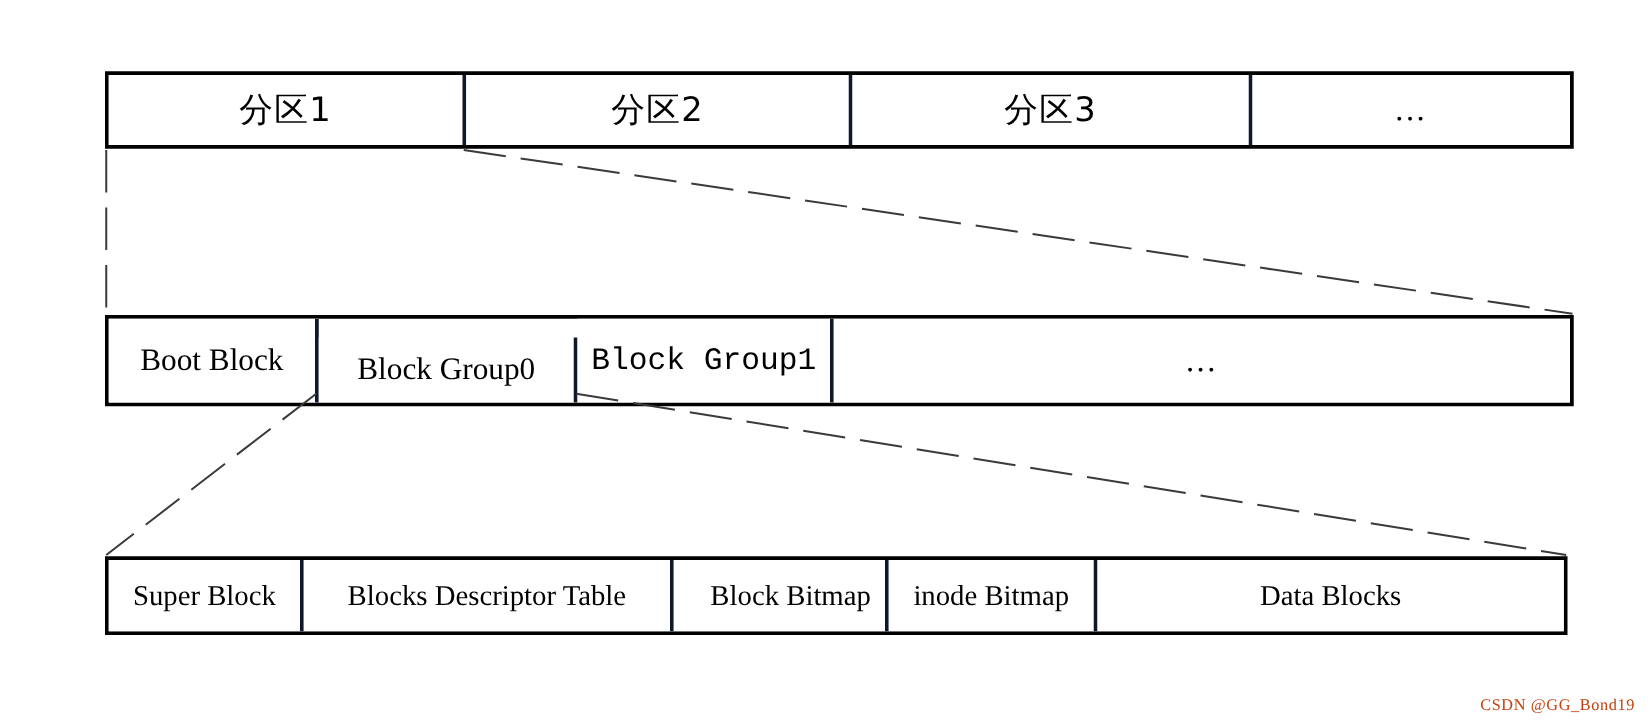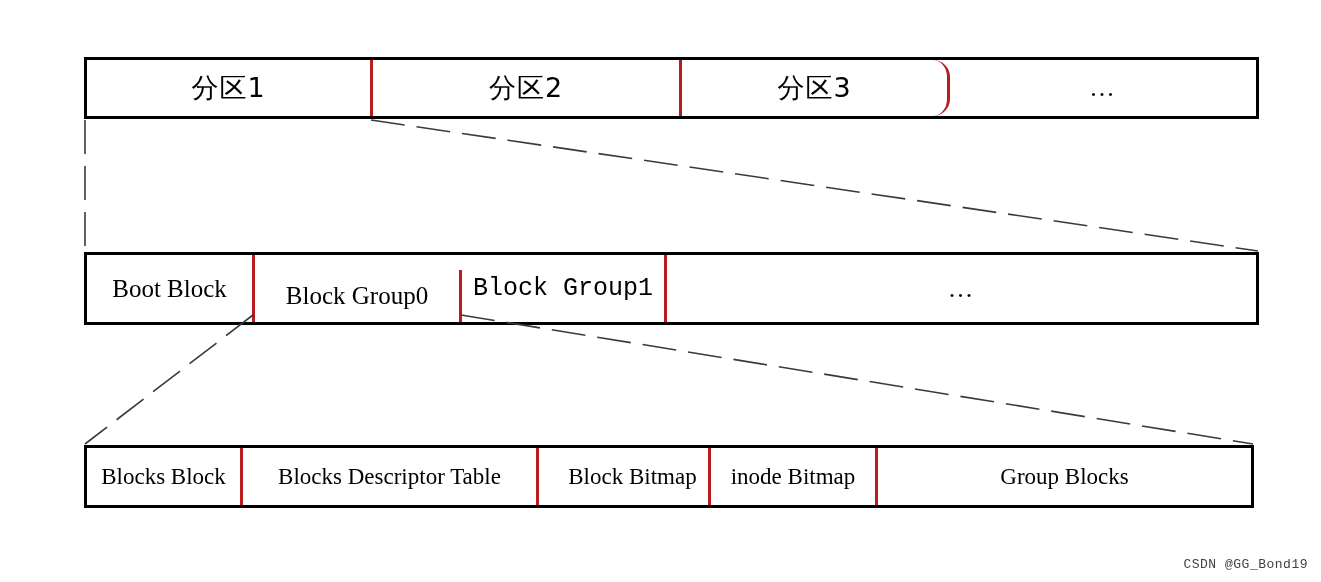--- a/index.html
+++ b/index.html
@@ -22,21 +22,21 @@
     display: flex;
     box-sizing: border-box;
     border: 3px solid #000000;
     background: #ffffff;
   }
   .cell {
     box-sizing: border-box;
     display: flex;
     align-items: center;
     justify-content: center;
-    border-right: 3px solid #b91c1c;
+    border-right: 3px solid #0f172a;
     background: #ffffff;
     white-space: nowrap;
     overflow: hidden;
     color: #000000;
   }
   .cell:last-child { border-right: none; }
 
   
   #row-partitions {
     left: 84px;
@@ -85,40 +85,40 @@
     width: 1321px;
     height: 582px;
     pointer-events: none;
   }
 
   
   #watermark {
     position: absolute;
     right: 13px;
     bottom: 10px;
-    font-family: Liberation Mono, monospace;
+    font-family: Liberation Serif, serif;
     font-size: 13px;
-    color: #404040;
+    color: #c2410c;
     letter-spacing: 0.5px;
     white-space: nowrap;
   }
 </style>
 </head>
 <body>
 
 <div id="canvas">
 
   <div class="row" id="row-partitions">
     <div class="cell cn" style="width:286px;">
       <span>分区1</span>
     </div>
     <div class="cell cn" style="width:309px;">
       <span>分区2</span>
     </div>
-    <div class="cell cn" style="width:268px;border-radius:17px;">
+    <div class="cell cn" style="width:320px;">
       <span>分区3</span>
     </div>
     <div class="cell" style="flex:1;">
       <span class="ellipsis">...</span>
     </div>
   </div>
 
   <div class="row" id="row-blockgroups">
     <div class="cell" style="width:168px;">
       <span>Boot Block</span>
@@ -129,33 +129,33 @@
     <div class="cell" style="width:205px;font-family:Liberation Mono, monospace;">
       <span>Block Group1</span>
     </div>
     <div class="cell" style="flex:1;">
       <span class="ellipsis">...</span>
     </div>
   </div>
 
   <div class="row" id="row-groupdetail">
     <div class="cell" style="width:156px;">
-      <span>Blocks Block</span>
+      <span>Super Block</span>
     </div>
     <div class="cell" style="width:296px;">
       <span>Blocks Descriptor Table</span>
     </div>
     <div class="cell" style="width:172px;padding-left:18px;">
       <span>Block Bitmap</span>
     </div>
     <div class="cell" style="width:167px;">
       <span>inode Bitmap</span>
     </div>
     <div class="cell" style="flex:1;">
-      <span>Group Blocks</span>
+      <span>Data Blocks</span>
     </div>
   </div>
 
   <svg id="connectors" viewBox="0 0 1321 582">
 
     <line x1="85" y1="120" x2="85" y2="251" stroke="#3a3a3a" stroke-width="1.6" stroke-dasharray="34 12"></line>
 
     <line x1="371" y1="120" x2="1258" y2="251" stroke="#3a3a3a" stroke-width="1.6" stroke-dasharray="34 12"></line>
 
     <line x1="253" y1="315" x2="85" y2="444" stroke="#3a3a3a" stroke-width="1.6" stroke-dasharray="34 12"></line>

